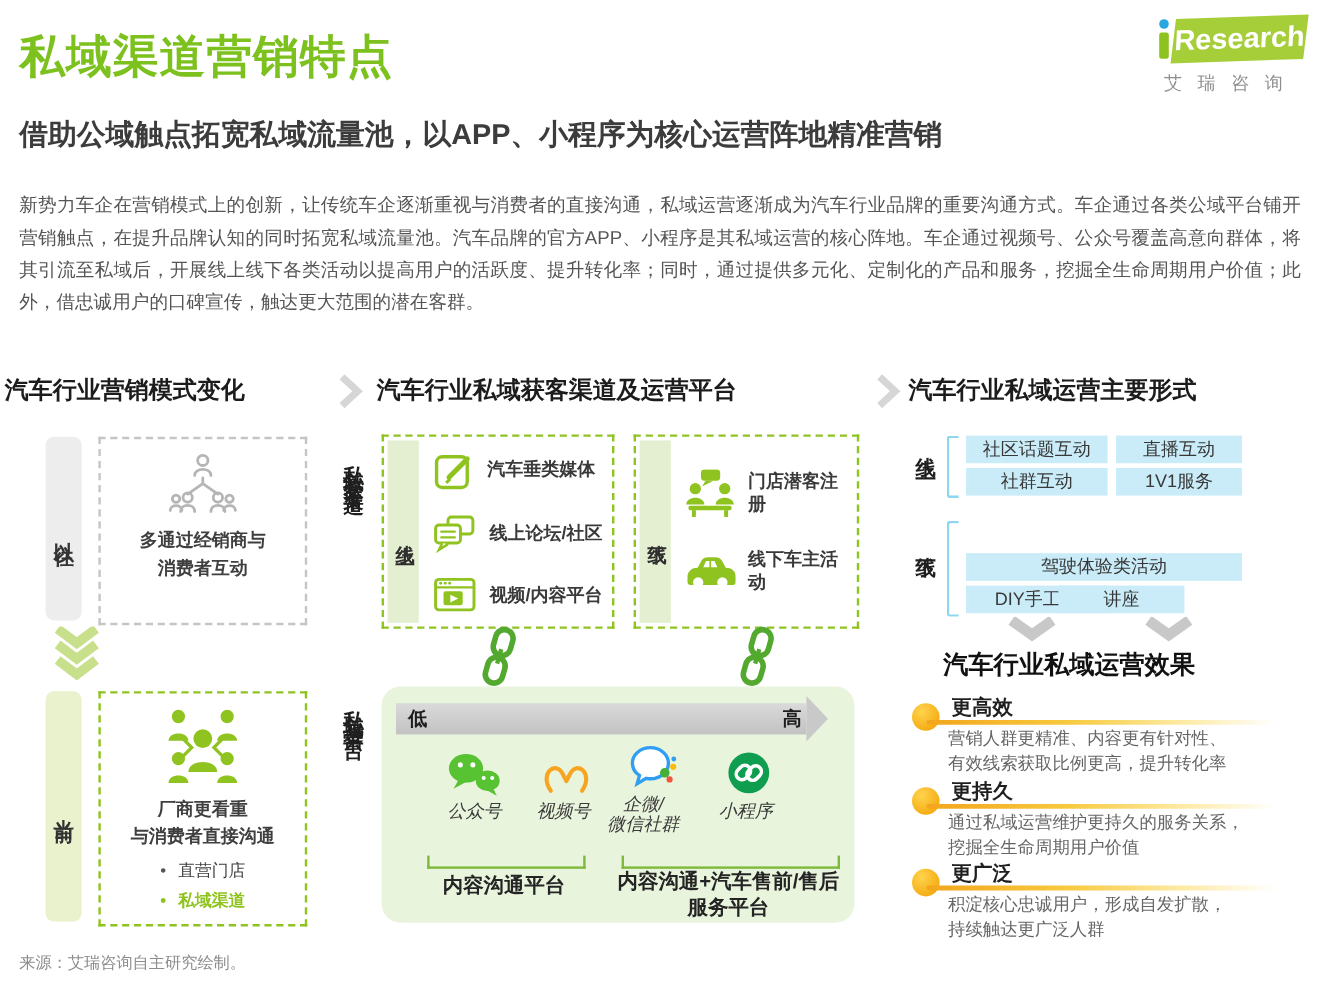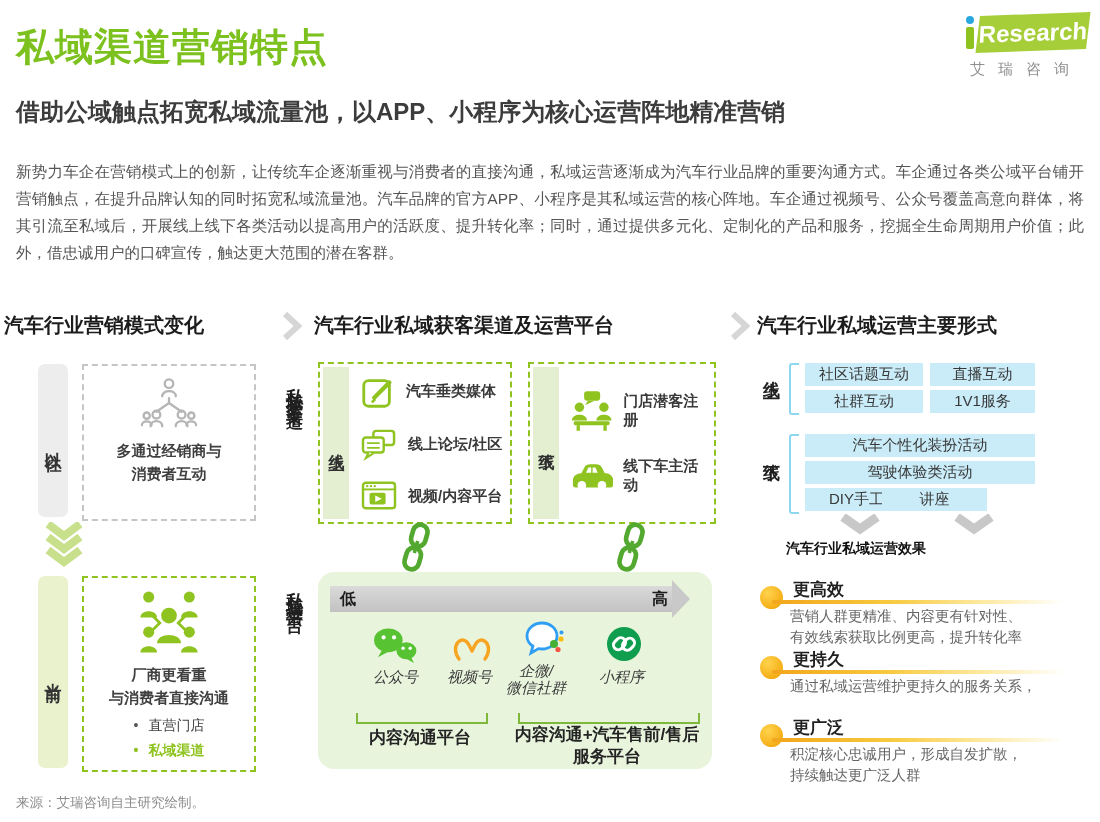--- a/index.html
+++ b/index.html
@@ -75,21 +75,21 @@
 
   
   .r-vlabel{writing-mode:vertical-rl;text-orientation:upright;font-size:17px;font-weight:bold;color:#1f1f1f;letter-spacing:2px;}
   .r-on-lbl{left:760px;top:367px;}
   .r-off-lbl{left:760px;top:450px;}
   .blue-bracket{border:2px solid #8ed7f0;border-right:none;border-radius:3px 0 0 3px;width:8px;}
   .brk1{left:789px;top:363px;height:48px;}
   .brk2{left:789px;top:434px;height:76px;}
   .bluebox{background:#c9ecf8;color:#383838;font-size:15px;text-align:center;display:flex;
            align-items:center;justify-content:center;height:23px;}
-  .effects-title{left:786px;top:540px;font-size:14px;font-weight:bold;color:#111;}
+  .effects-title{left:786px;top:540px;font-size:21px;font-weight:bold;color:#111;}
   .eff-circle{width:23px;height:23px;border-radius:50%;background:radial-gradient(circle at 35% 30%,#ffd34d,#f09f00);}
   .eff-title{font-size:17px;font-weight:bold;color:#1f1f1f;}
   .eff-line{height:4px;background:linear-gradient(90deg,#f2a51c,#f7c93e 40%,#fde9a0 72%,rgba(253,233,160,0));border-radius:2px;}
   .eff-desc{font-size:14.5px;line-height:21px;color:#666;}
 
   .footer-src{left:16px;top:794px;font-size:13.5px;color:#8c8c8c;}
 </style>
 </head>
 <body>
 
@@ -348,21 +348,20 @@
 
   <div class="abs r-vlabel r-on-lbl">线上</div>
   <div class="abs blue-bracket brk1"></div>
   <div class="abs bluebox" style="left:805px;top:363px;width:118px">社区话题互动</div>
   <div class="abs bluebox" style="left:930px;top:363px;width:105px">直播互动</div>
   <div class="abs bluebox" style="left:805px;top:390px;width:118px">社群互动</div>
   <div class="abs bluebox" style="left:930px;top:390px;width:105px">1V1服务</div>
 
   <div class="abs r-vlabel r-off-lbl">线下</div>
   <div class="abs blue-bracket brk2"></div>
-  <div class="abs bluebox" style="left:805px;top:434px;width:230px">汽车个性化装扮活动</div>
   <div class="abs bluebox" style="left:805px;top:461px;width:230px">驾驶体验类活动</div>
   <div class="abs bluebox" style="left:805px;top:488px;width:118px">DIY手工坊</div>
   <div class="abs bluebox" style="left:882px;top:488px;width:105px">讲座</div>
 
   <svg class="abs" style="left:838px;top:514px" width="44" height="22" viewBox="0 0 44 22">
     <polyline points="5,3 22,15 39,3" fill="none" stroke="#c8c8c8" stroke-width="9"></polyline>
   </svg>
   <svg class="abs" style="left:952px;top:514px" width="44" height="22" viewBox="0 0 44 22">
     <polyline points="5,3 22,15 39,3" fill="none" stroke="#c8c8c8" stroke-width="9"></polyline>
   </svg>
@@ -375,20 +374,21 @@
   <div class="abs eff-desc" style="left:790px;top:606px">
     <div>营销人群更精准、内容更有针对性、</div>
     <div>有效线索获取比例更高，提升转化率</div>
   </div>
 
   <div class="abs eff-circle" style="left:760px;top:656px"></div>
   <div class="abs eff-title" style="left:793px;top:648px">更持久</div>
   <div class="abs eff-line" style="left:772px;top:670px;width:292px"></div>
   <div class="abs eff-desc" style="left:790px;top:676px">
     <div>通过私域运营维护更持久的服务关系，</div>
+    <div>挖掘全生命周期用户价值</div>
   </div>
 
   <div class="abs eff-circle" style="left:760px;top:724px"></div>
   <div class="abs eff-title" style="left:793px;top:716px">更广泛</div>
   <div class="abs eff-line" style="left:772px;top:738px;width:292px"></div>
   <div class="abs eff-desc" style="left:790px;top:744px">
     <div>积淀核心忠诚用户，形成自发扩散，</div>
     <div>持续触达更广泛人群</div>
   </div>
 

